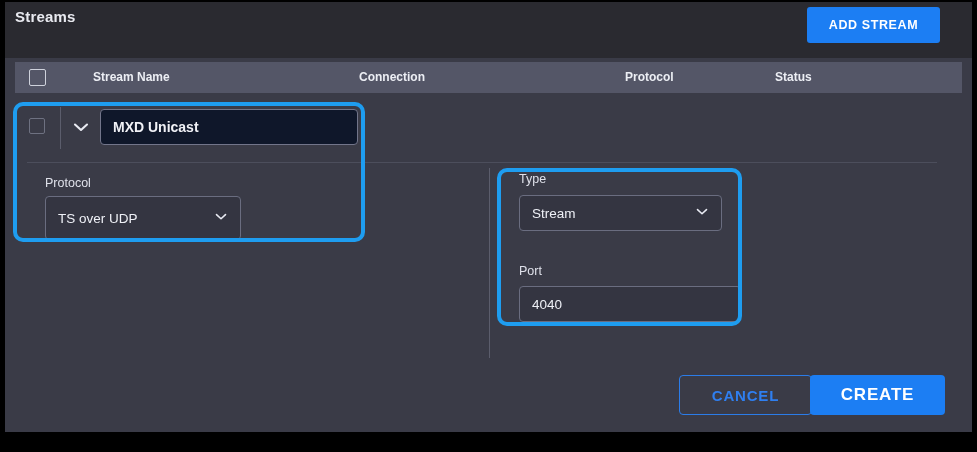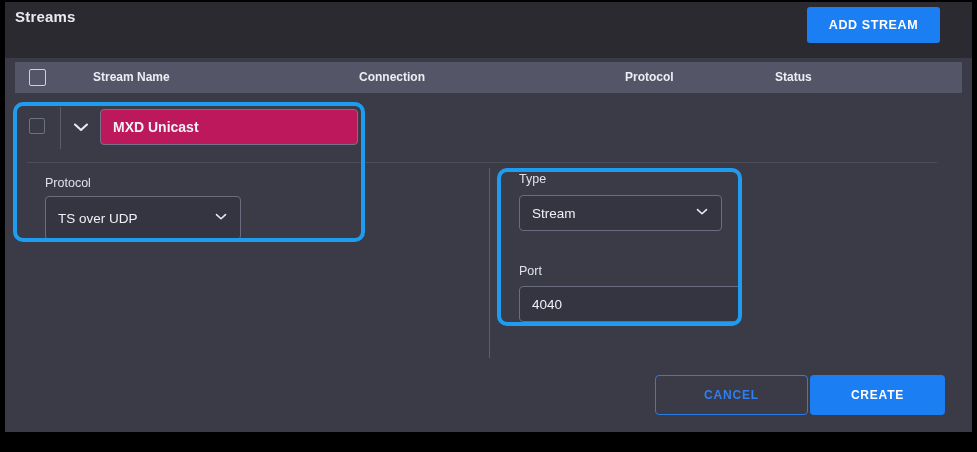--- a/index.html
+++ b/index.html
@@ -128,21 +128,21 @@
     cursor: pointer;
   }
   .row-chevron svg { display:block; }
 
   .name-input {
     position: absolute;
     left: 85px;
     top: 12px;
     width: 258px;
     height: 36px;
-    background: #be185d;
+    background: #0f172a;
     border: 1px solid #72758a;
     border-radius: 4px;
     color: #f0f1f6;
     font-size: 14px;
     font-weight: bold;
     padding: 0 12px;
     font-family: "Liberation Sans", sans-serif;
     outline: none;
   }
 
@@ -214,45 +214,45 @@
     border: 4px solid #1e9df0;
     border-radius: 10px;
     pointer-events: none;
   }
   .hl-left  { left: 8px;  top: 100px; width: 352px; height: 140px; }
   .hl-right { left: 492px; top: 166px; width: 245px; height: 158px; }
 
   
   .cancel-btn {
     position: absolute;
-    left: 650px;
+    left: 674px;
     top: 373px;
-    width: 153px;
+    width: 133px;
     height: 40px;
     background: transparent;
     border: 1.4px solid #2b7ce8;
     border-radius: 4px;
     color: #2f7ff0;
-    font-size: 12px;
+    font-size: 15px;
     font-weight: bold;
     letter-spacing: 0.8px;
     font-family: "Liberation Sans", sans-serif;
     cursor: pointer;
   }
   .create-btn {
     position: absolute;
     left: 805px;
     top: 373px;
     width: 135px;
     height: 40px;
     background: #1c7ef3;
     border: none;
     border-radius: 4px;
     color: #ffffff;
-    font-size: 12px;
+    font-size: 17px;
     font-weight: bold;
     letter-spacing: 0.8px;
     font-family: "Liberation Sans", sans-serif;
     cursor: pointer;
   }
 </style>
 </head>
 <body>
 
 <div id="app">

